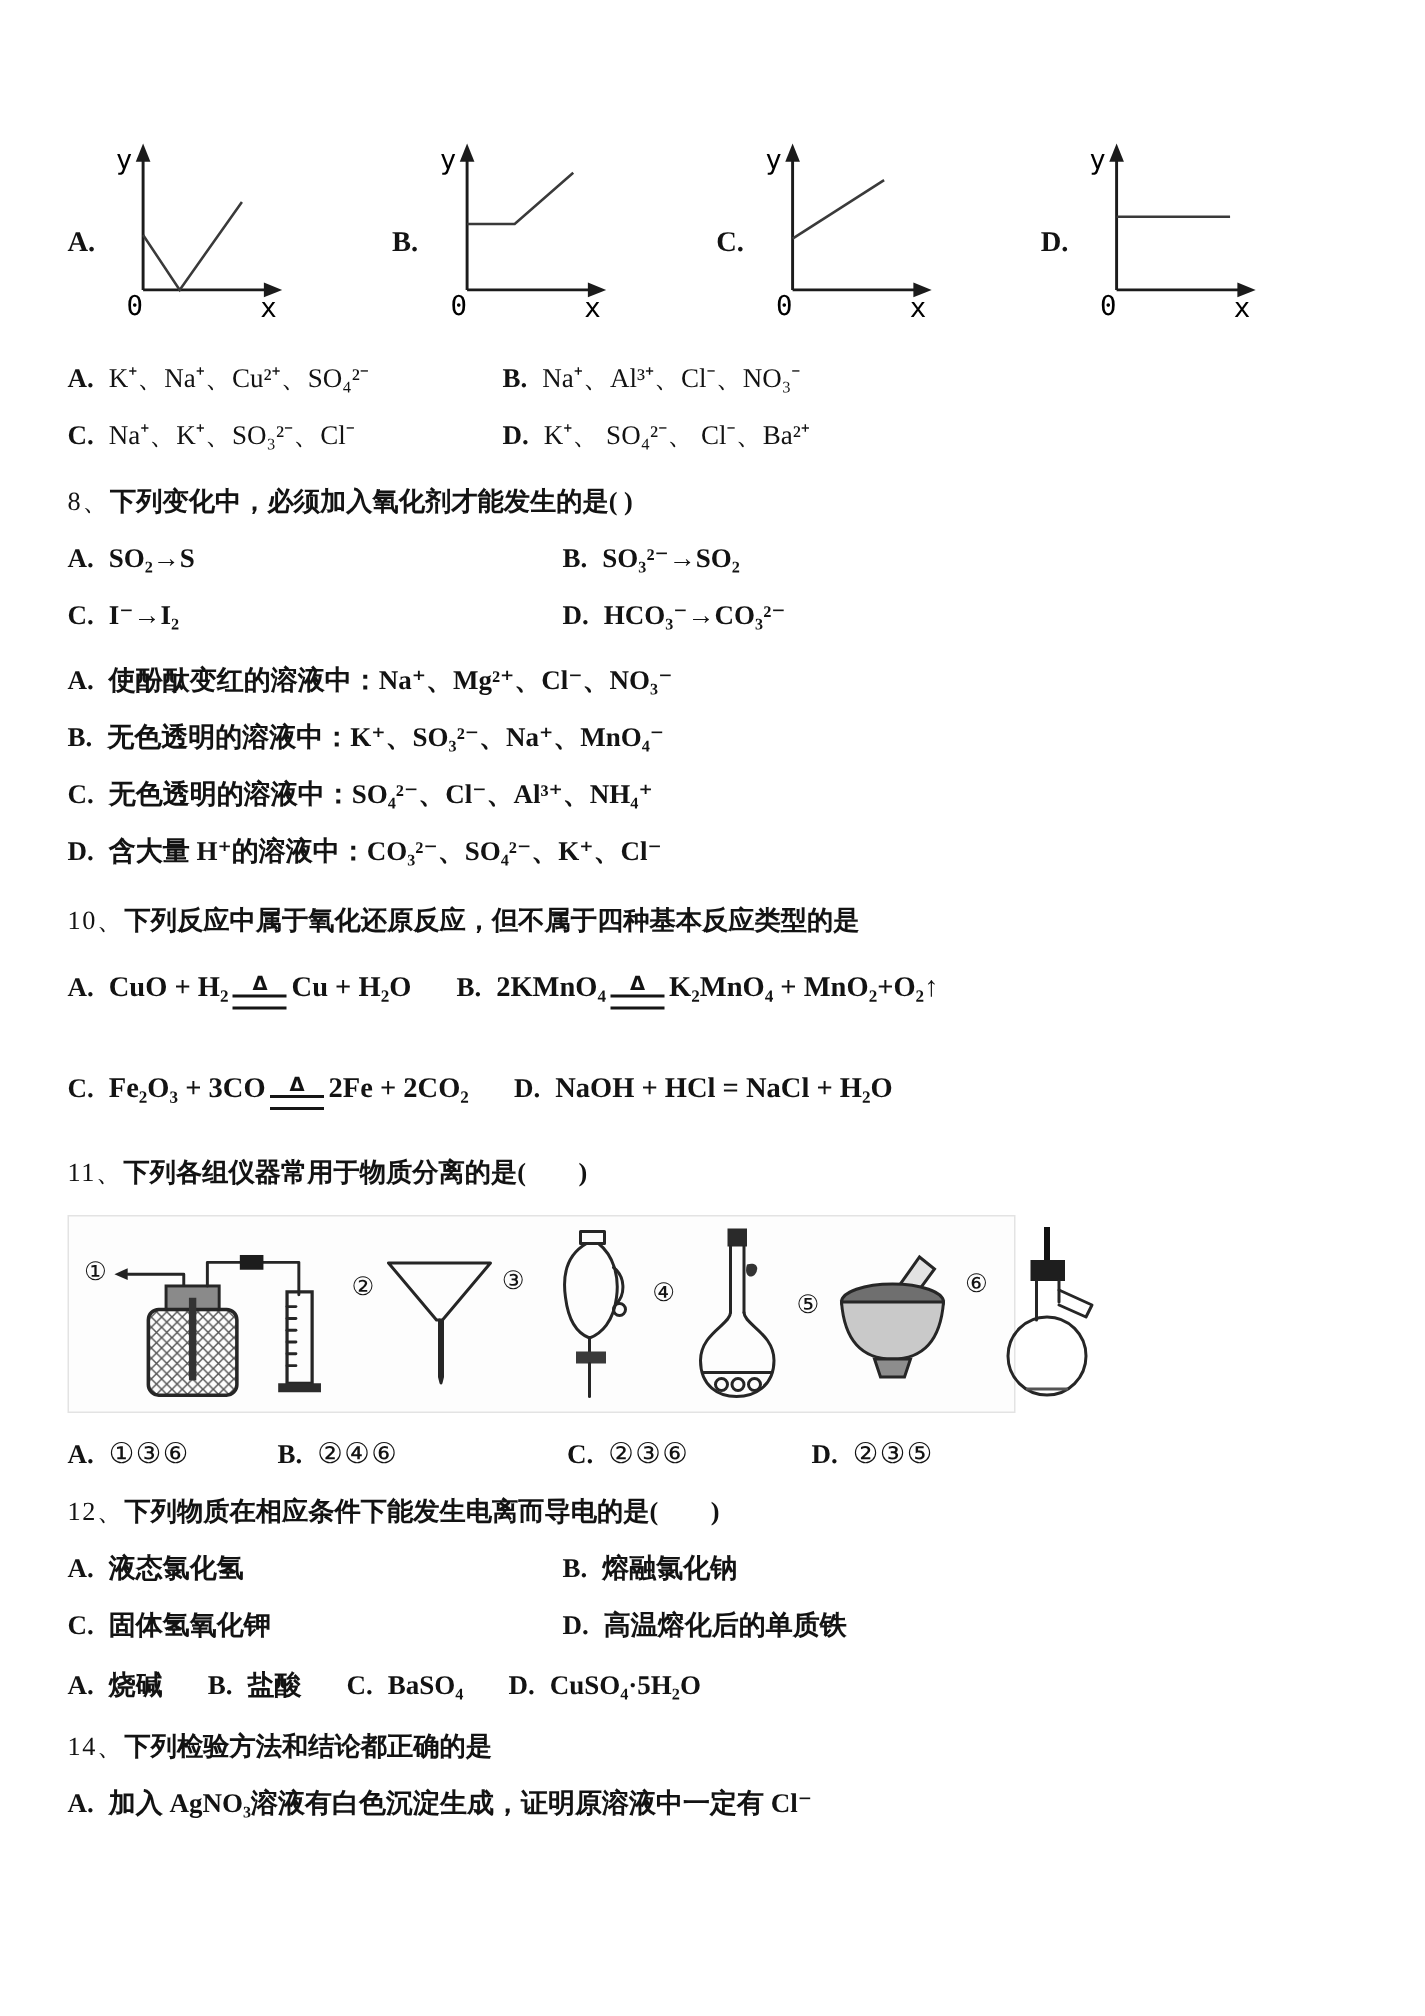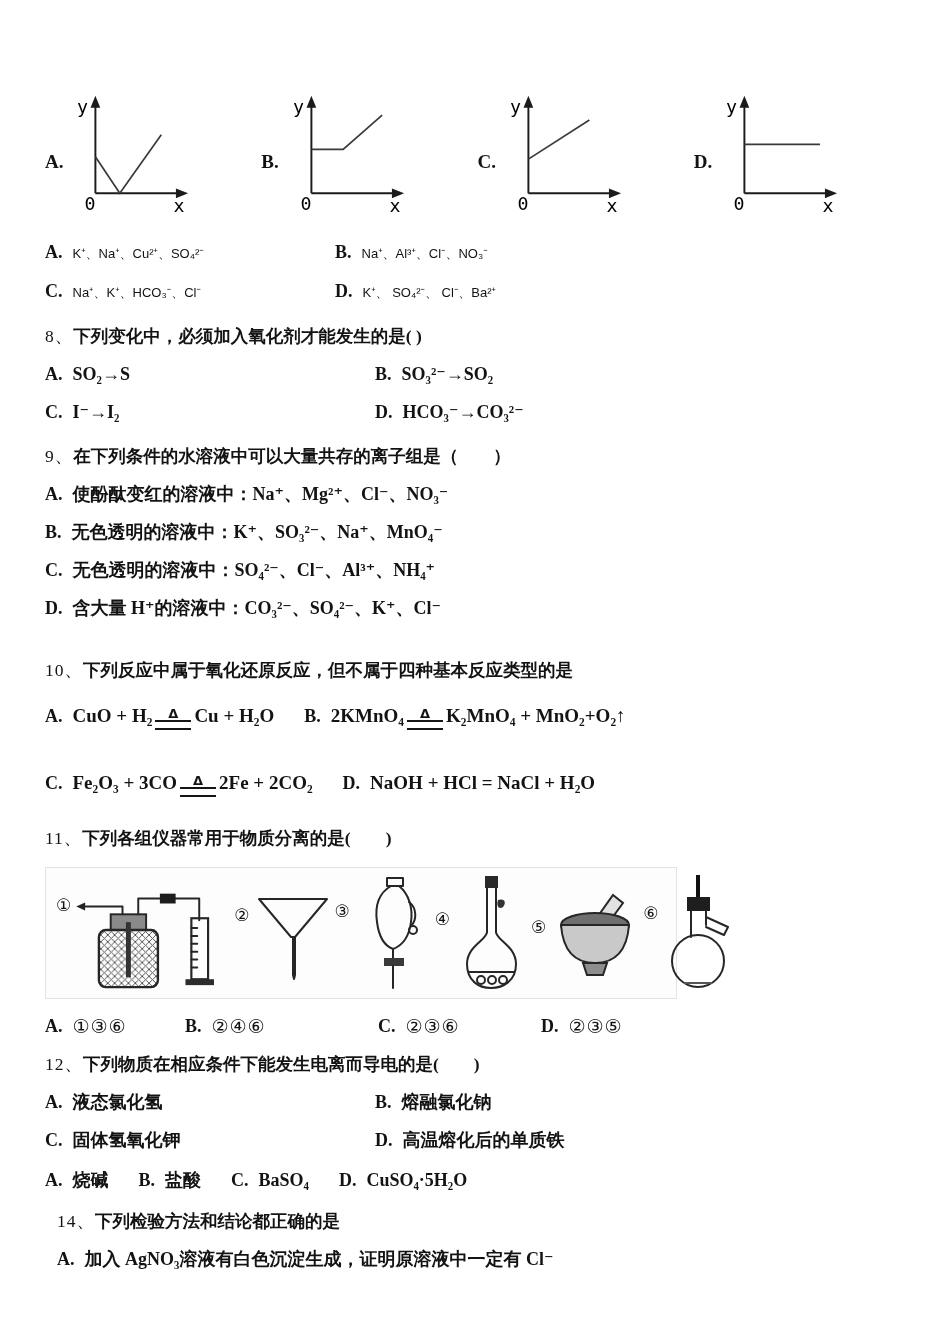--- a/index.html
+++ b/index.html
@@ -19,21 +19,21 @@
 
   
   .q{margin-top:18px;}
   .qtitle{font-size:17.5px;line-height:26px;}
   .qnum{font-weight:normal;letter-spacing:1px;}
   .qtext{font-weight:bold;}
   .optline{display:flex;margin-top:13px;font-size:18px;line-height:25px;align-items:baseline;}
   .opt{display:inline-flex;align-items:baseline;}
   .olabel{font-weight:bold;margin-right:10px;font-size:18px;}
   .otext{font-weight:bold;}
-  .mono .otext{font-weight:normal;font-family:Liberation Sans, sans-serif;font-size:13px;}
+  .mono .otext{font-weight:normal;font-family:Liberation Serif, serif;font-size:18px;}
   .col1{width:290px;}
   .colw{width:330px;}
 
   
   .deq{display:inline-flex;flex-direction:column;align-items:center;
        vertical-align:-2px;margin:0 3px;transform:translateY(-4px);}
   .deq .d{font-size:13px;line-height:12px;font-weight:bold;font-family:"DejaVu Sans",sans-serif;}
   .deq .bar{width:36px;height:6px;border-top:2px solid #151515;border-bottom:2px solid #151515;}
   .eqline{margin-top:6px;padding-top:14px;font-size:19px;}
   .eqline .otext,.eqline .pre,.eqline .post{font-weight:bold;}
@@ -122,21 +122,21 @@
           <span class="otext">K⁺、Na⁺、Cu²⁺、SO₄²⁻</span>
         </span>
       <span class="opt">
           <span class="olabel">B.</span>
           <span class="otext">Na⁺、Al³⁺、Cl⁻、NO₃⁻</span>
         </span>
     </div>
     <div class="optline mono">
       <span class="opt col1">
           <span class="olabel">C.</span>
-          <span class="otext">Na⁺、K⁺、HCO₃⁻、Cl⁻</span>
+          <span class="otext">Na⁺、K⁺、SO₃²⁻、Cl⁻</span>
         </span>
       <span class="opt">
           <span class="olabel">D.</span>
           <span class="otext">K⁺、 SO₄²⁻、 Cl⁻、Ba²⁺</span>
         </span>
     </div>
   </div>
 
   <div class="q">
     <div class="qtitle">
@@ -158,23 +158,20 @@
           <span class="otext">I⁻→I₂</span>
         </span>
       <span class="opt">
           <span class="olabel">D.</span>
           <span class="otext">HCO₃⁻→CO₃²⁻</span>
         </span>
     </div>
   </div>
 
   <div class="q">
-    <div class="qtitle">
-      <span class="qnum">9、</span><span class="qtext">在下列条件的水溶液中可以大量共存的离子组是（　　）</span>
-    </div>
     <div class="optline">
         <span class="opt">
           <span class="olabel">A.</span>
           <span class="otext">使酚酞变红的溶液中：Na⁺、Mg²⁺、Cl⁻、NO₃⁻</span>
         </span>
       </div>
     <div class="optline">
         <span class="opt">
           <span class="olabel">B.</span>
           <span class="otext">无色透明的溶液中：K⁺、SO₃²⁻、Na⁺、MnO₄⁻</span>
@@ -187,21 +184,21 @@
         </span>
       </div>
     <div class="optline">
         <span class="opt">
           <span class="olabel">D.</span>
           <span class="otext">含大量 H⁺的溶液中：CO₃²⁻、SO₄²⁻、K⁺、Cl⁻</span>
         </span>
       </div>
   </div>
 
-  <div class="q" style="margin-top:36px;">
+  <div class="q" style="margin-top:20px;">
     <div class="qtitle">
       <span class="qnum">10、</span><span class="qtext">下列反应中属于氧化还原反应，但不属于四种基本反应类型的是</span>
     </div>
     <div class="optline eqline">
       <span class="opt">
         <span class="olabel">A.</span>
         <span class="pre">CuO + H₂</span>
           <span class="deq">
             <span class="d">Δ</span>
             <span class="bar"></span>
@@ -388,21 +385,21 @@
           <span class="olabel">C.</span>
           <span class="otext">BaSO₄</span>
         </span>
       <span class="opt">
           <span class="olabel">D.</span>
           <span class="otext">CuSO₄·5H₂O</span>
         </span>
     </div>
   </div>
 
-  <div class="q" style="margin-top:15px;margin-left:12px;">
+  <div class="q" style="margin-top:15px;">
     <div class="qtitle">
       <span class="qnum">14、</span><span class="qtext">下列检验方法和结论都正确的是</span>
     </div>
     <div class="optline">
       <span class="opt">
           <span class="olabel">A.</span>
           <span class="otext">加入 AgNO₃溶液有白色沉淀生成，证明原溶液中一定有 Cl⁻</span>
         </span>
     </div>
   </div>

